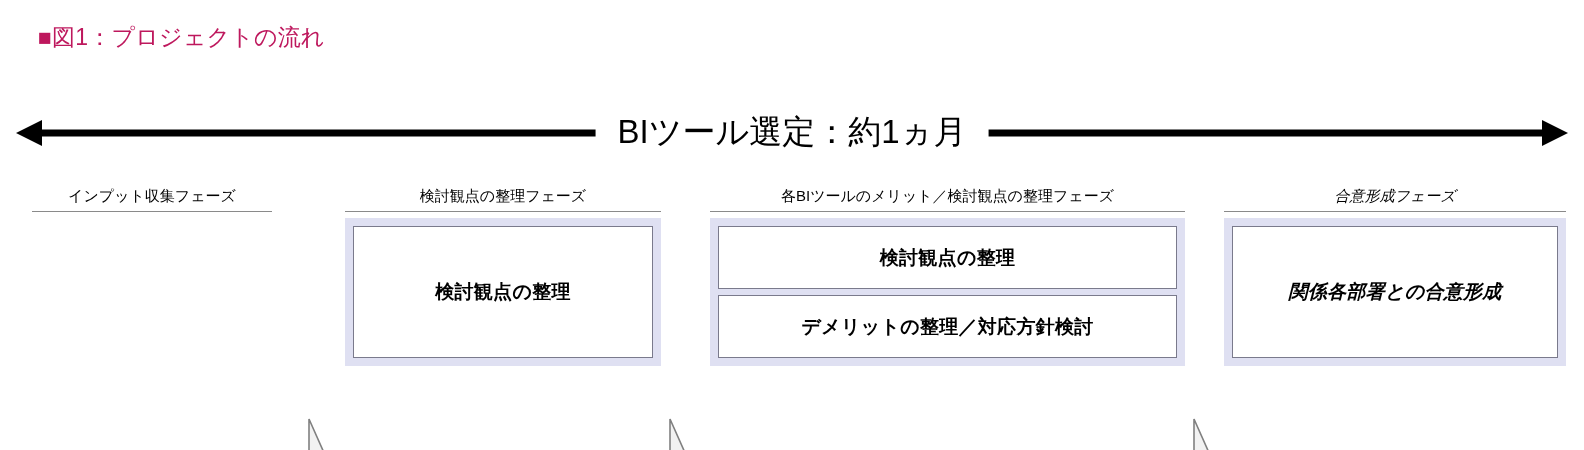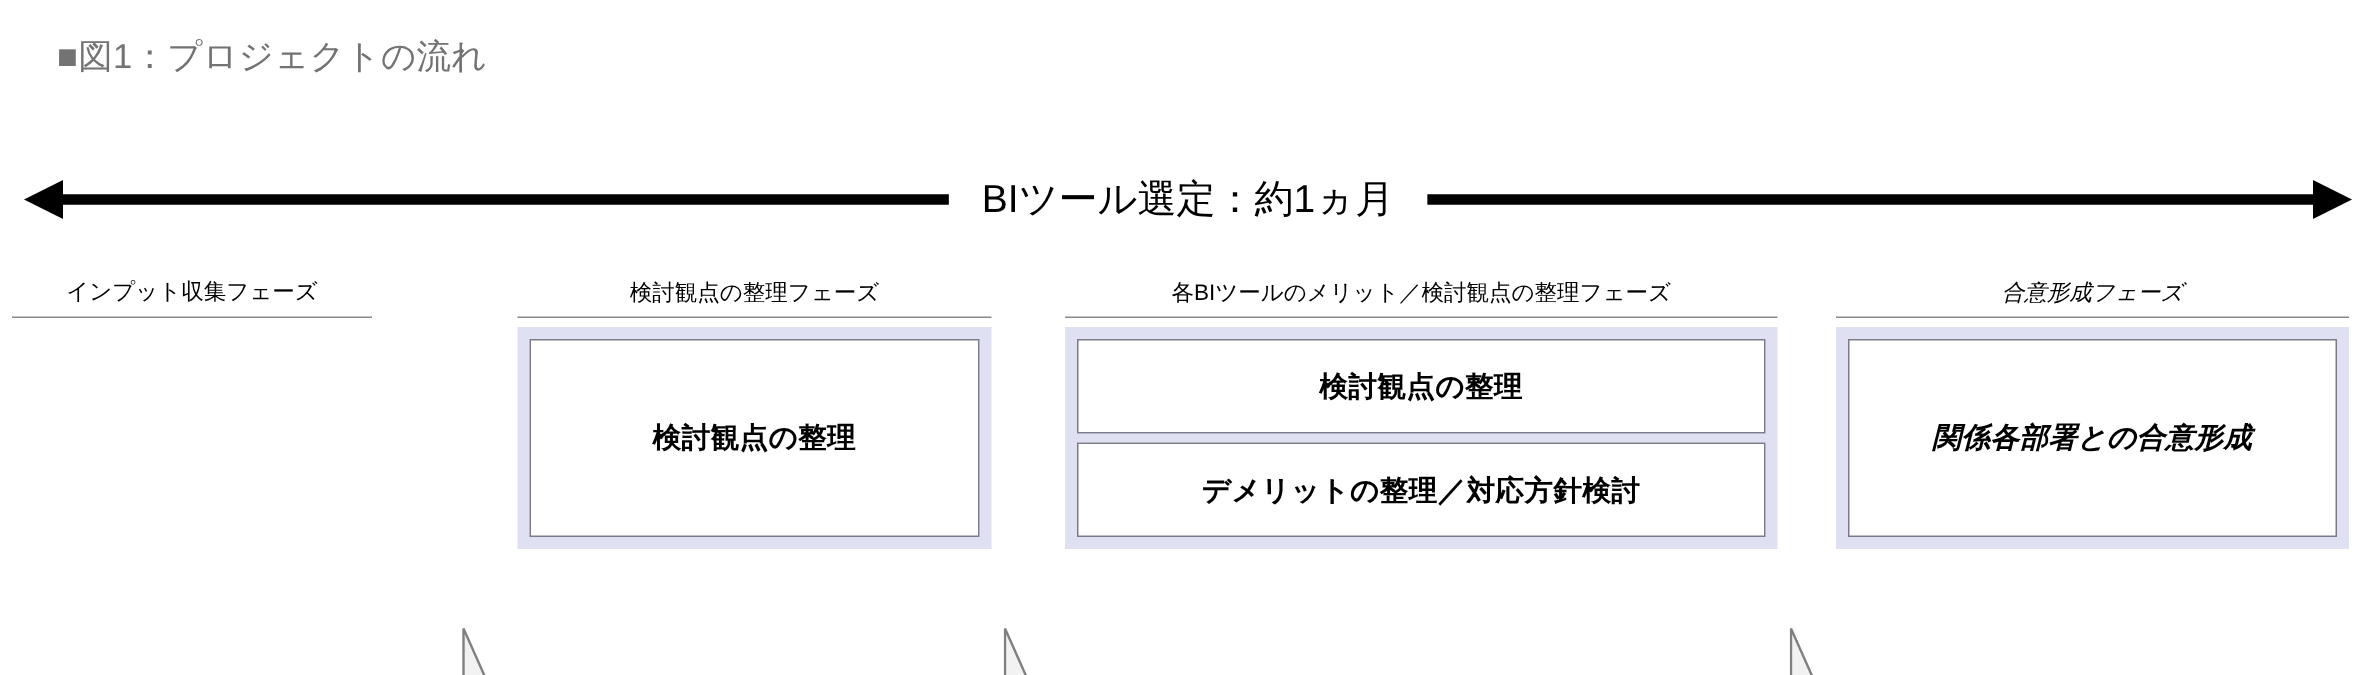--- a/index.html
+++ b/index.html
@@ -16,21 +16,21 @@
     position: relative;
   }
 
   
   .figure-title {
     position: absolute;
     left: 38px;
     top: 20px;
     font-size: 23px;
     line-height: 34px;
-    color: #737373;
+    color: #be185d;
     white-space: nowrap;
     letter-spacing: 0.2px;
   }
 
   
   .timeline {
     position: absolute;
     left: 16px;
     top: 112px;
     width: 1552px;
@@ -43,21 +43,21 @@
     width: 1552px;
     height: 52px;
   }
   .timeline-label {
     position: absolute;
     left: 50%;
     top: 3px;
     transform: translateX(-50%);
     background: #ffffff;
     padding: 0 22px;
-    font-size: 26px;
+    font-size: 33px;
     line-height: 34px;
     white-space: nowrap;
     color: #000000;
   }
 
   
   .phases {
     position: absolute;
     left: 0;
     top: 186px;
@@ -130,21 +130,21 @@
   <svg class="timeline-arrow-svg" viewBox="0 0 1552 52">
     <line x1="22" y1="21" x2="1530" y2="21" stroke="#000000" stroke-width="7"></line>
     <polygon points="0,21 26,8 26,34" fill="#000000"></polygon>
     <polygon points="1552,21 1526,8 1526,34" fill="#000000"></polygon>
   </svg>
   <div class="timeline-label">BIツール選定：約1ヵ月</div>
 </div>
 
 <div class="phases">
 
-  <div class="phase" style="left:8px; width:240px;font-family:Liberation Mono, monospace;">
+  <div class="phase" style="left:32px; width:240px;">
     <div class="phase-label">インプット収集フェーズ</div>
     <div class="phase-rule"></div>
   </div>
 
   <div class="chevron" style="left:308px;">
     <svg viewBox="0 0 34 146" preserveAspectRatio="none">
       <polygon points="1,1 33,73 1,145" fill="#f2f2f2" stroke="#808080" stroke-width="1.6"></polygon>
     </svg>
   </div>
 

